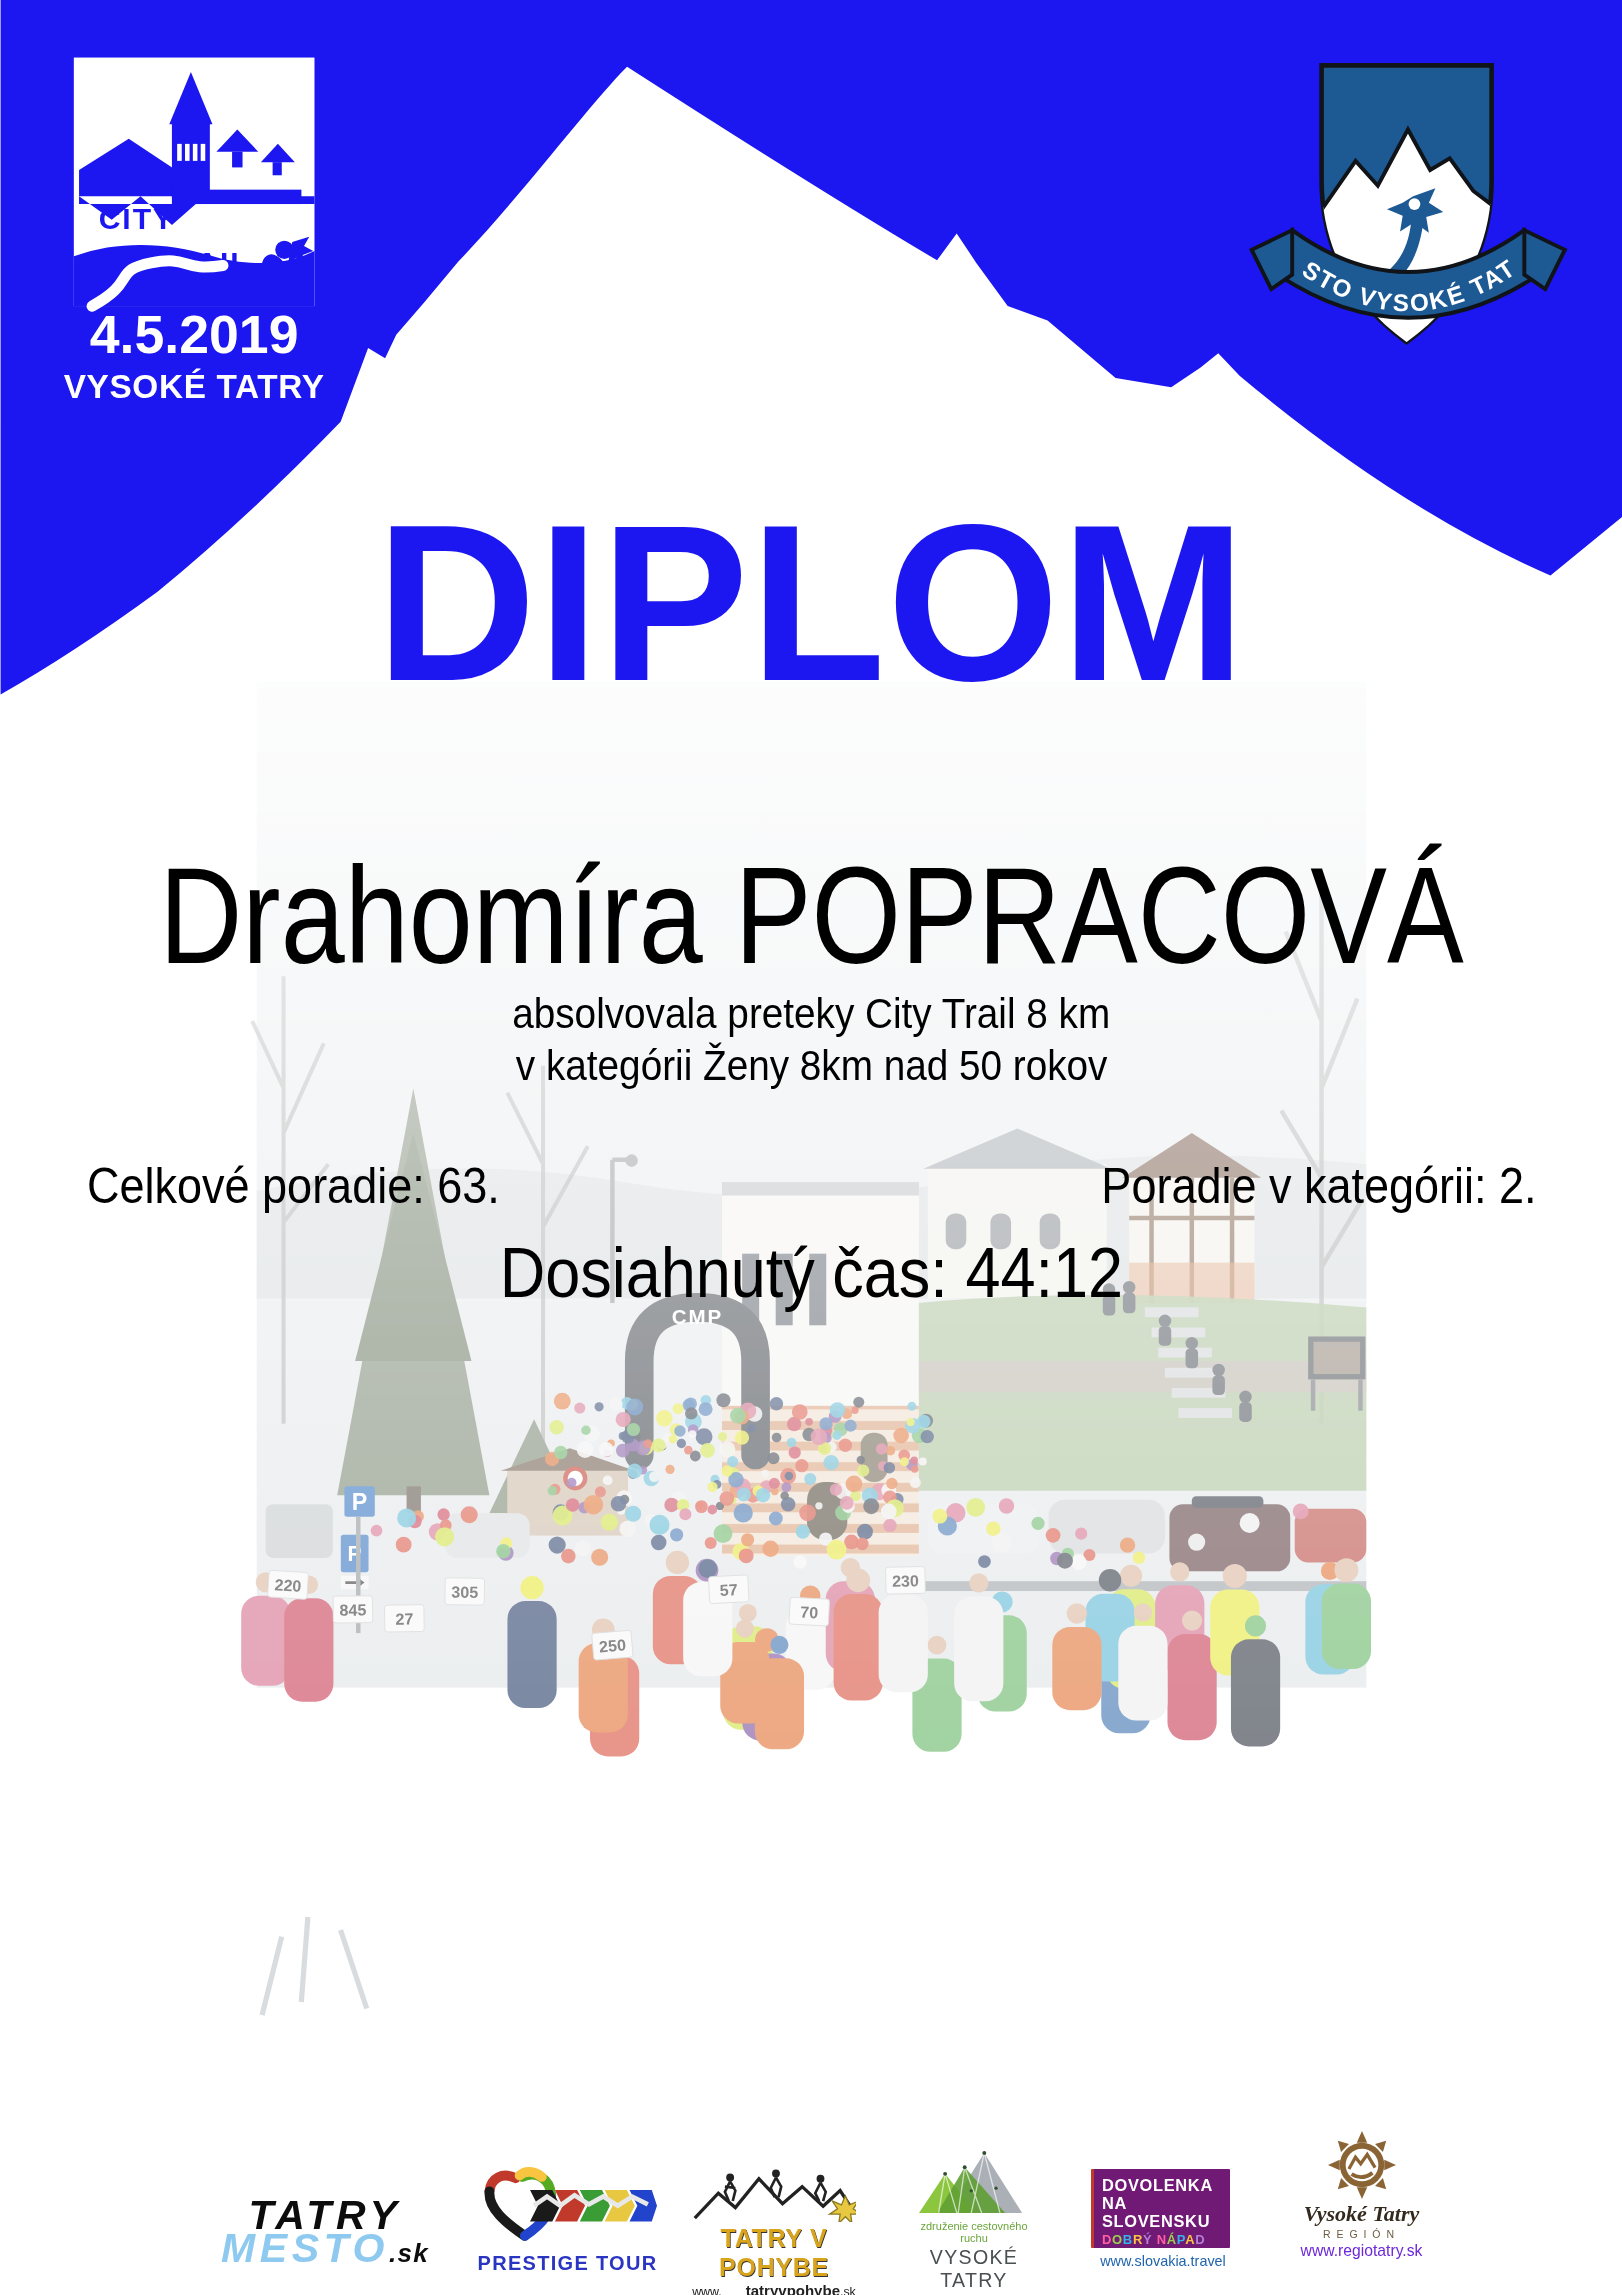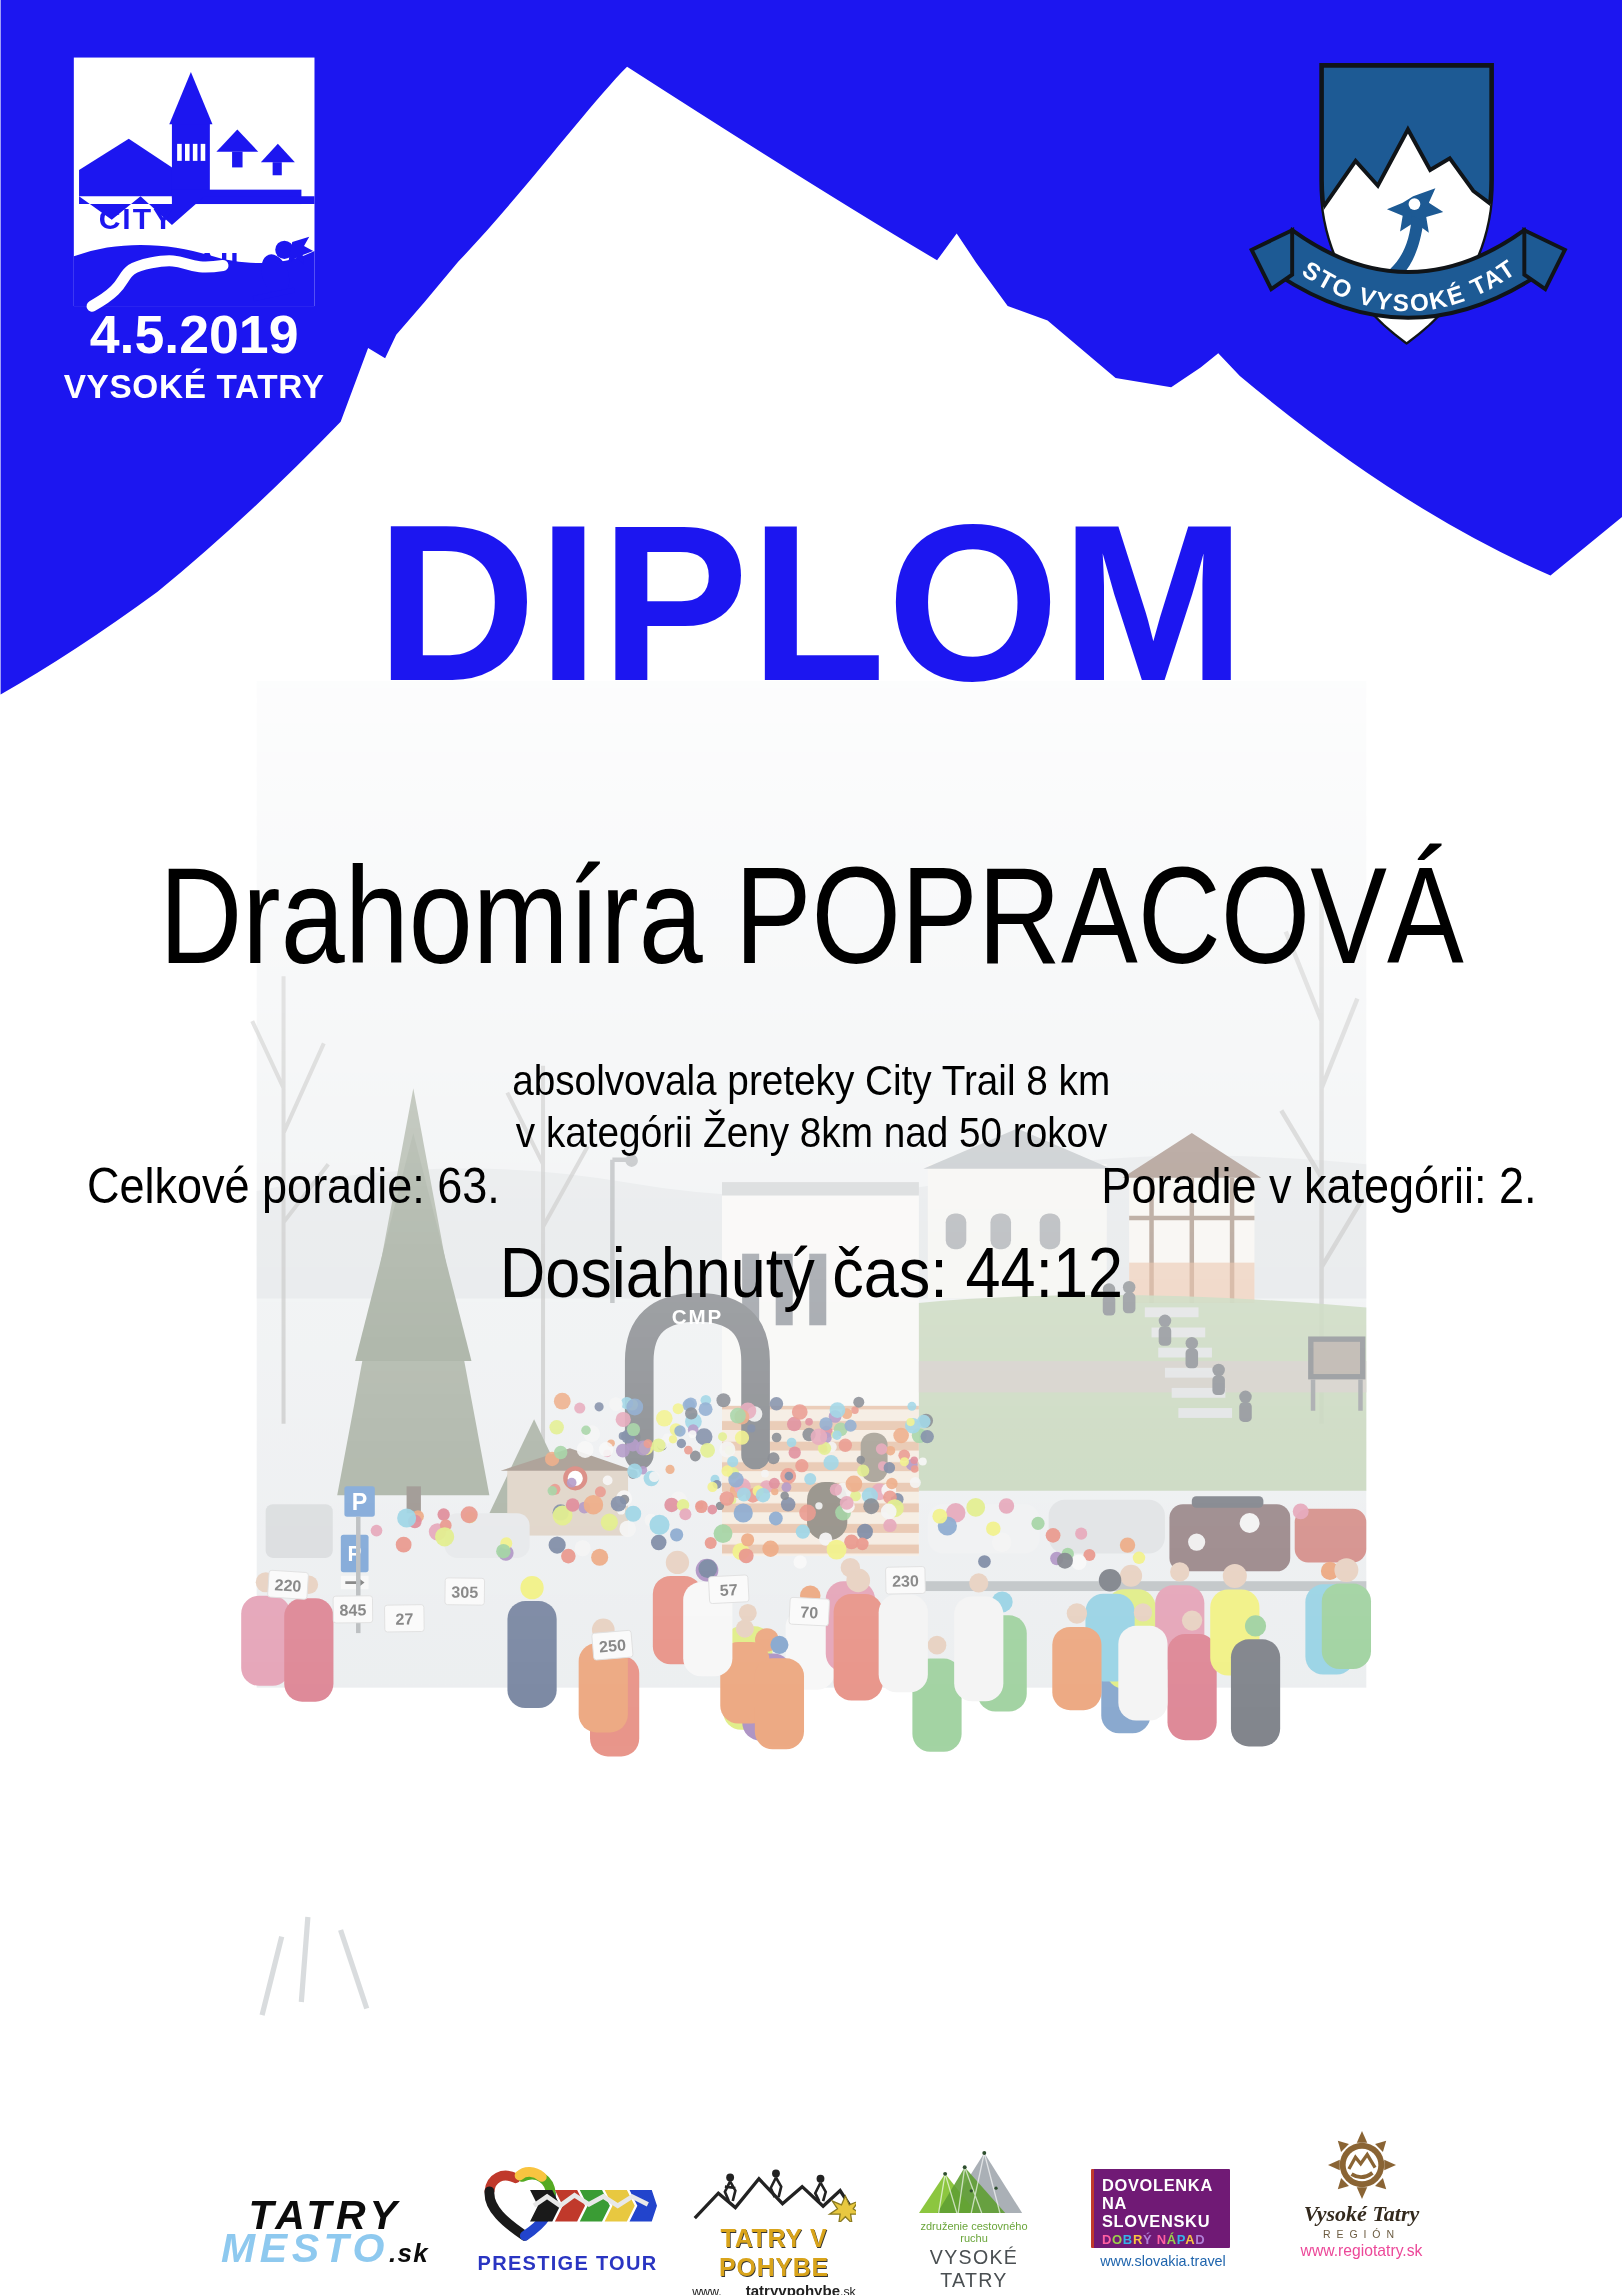--- a/index.html
+++ b/index.html
@@ -22,21 +22,21 @@
   .logo-date{fill:#fff;font-size:82px;font-weight:bold;}
   .logo-place{fill:#fff;font-size:51px;font-weight:bold;letter-spacing:1px;}
   .ct-text{fill:var(--blue);font-weight:bold;font-size:46px;letter-spacing:3px;}
 
   
   .line{position:absolute;left:0;width:1623px;text-align:center;color:#000;white-space:nowrap;}
   .cond{display:inline-block;transform:scaleX(.9);transform-origin:center;}
   #title{top:492px;font-size:222px;line-height:1;font-weight:bold;color:var(--blue);letter-spacing:1.3px;}
   #name{top:847px;font-size:137px;line-height:1;}
   #name .cond{transform:scaleX(.84);}
-  #desc{top:1054px;font-size:43px;line-height:52px;}
+  #desc{top:987px;font-size:43px;line-height:52px;}
   #ranks{position:absolute;top:1161px;left:0;width:1623px;font-size:50px;line-height:1;color:#000;}
   #rank-left{position:absolute;left:87px;transform:scaleX(.9);transform-origin:left;white-space:nowrap;}
   #rank-right{position:absolute;right:86px;transform:scaleX(.9);transform-origin:right;white-space:nowrap;}
   #time{top:1233px;font-size:70px;}
 
   
   .sponsor{position:absolute;text-align:center;}
   .st-line{font-weight:900;font-style:italic;font-size:41px;line-height:33px;letter-spacing:4.6px;color:#0c0c0c;}
   .st-tatry{color:#8ec9ef;}
   .st-sk{font-size:26px;color:#0c0c0c;letter-spacing:1.3px;}
@@ -47,21 +47,21 @@
   .zd-tag{color:#6aa53a;font-size:11px;margin-top:1.3px;}
   .zd-label{color:#4a4f52;font-size:19.6px;letter-spacing:1.3px;margin-top:1.3px;}
   .zd-url{color:#3a3a3a;font-size:12.4px;margin-top:1.3px;}
   .dv-panel{width:139px;height:79px;background:#701a75;border-left:3.9px solid #c0392b;border-radius:1px;
             color:#fff;text-align:left;padding:6.5px 0 0 7.9px;box-sizing:border-box;}
   .dv-l1,.dv-l2{font-size:16.4px;font-weight:bold;line-height:18.3px;letter-spacing:0.7px;}
   .dv-l3{font-size:13px;font-weight:bold;letter-spacing:0.7px;margin-top:1.3px;}
   .dv-url{color:#1e64ad;font-size:14.4px;margin-top:5.2px;}
   .rg-name{font-family:"Liberation Serif",serif;font-style:italic;font-size:22px;font-weight:bold;color:#33291d;}
   .rg-sub{font-size:10.5px;letter-spacing:5.9px;color:#6b5b40;margin-top:1.3px;}
-  .rg-url{font-size:15.7px;color:#ec4899;margin-top:1.3px;}
+  .rg-url{font-size:15.7px;color:#6d28d9;margin-top:1.3px;}
 </style>
 </head>
 <body>
 
 <div class="page">
 
   <div class="photo-band">
     <svg width="1623" height="1472" viewBox="0 1040 2480 3290">
       <defs>
         <pattern id="stripes" width="40" height="46" patternUnits="userSpaceOnUse">

